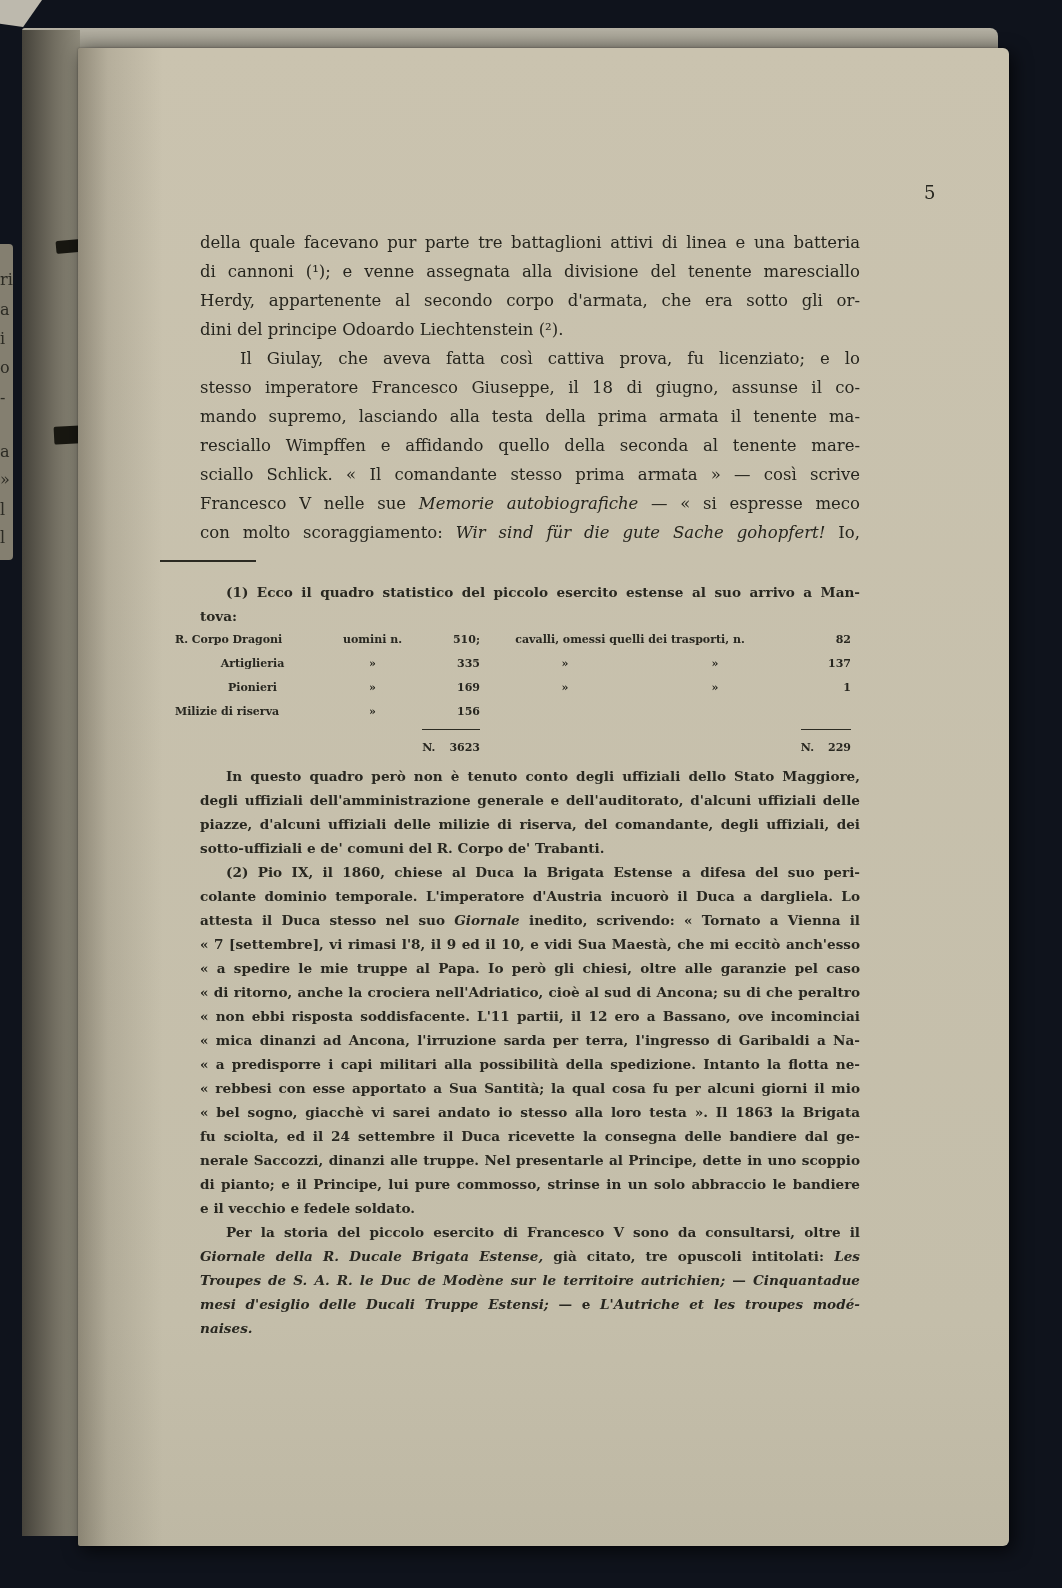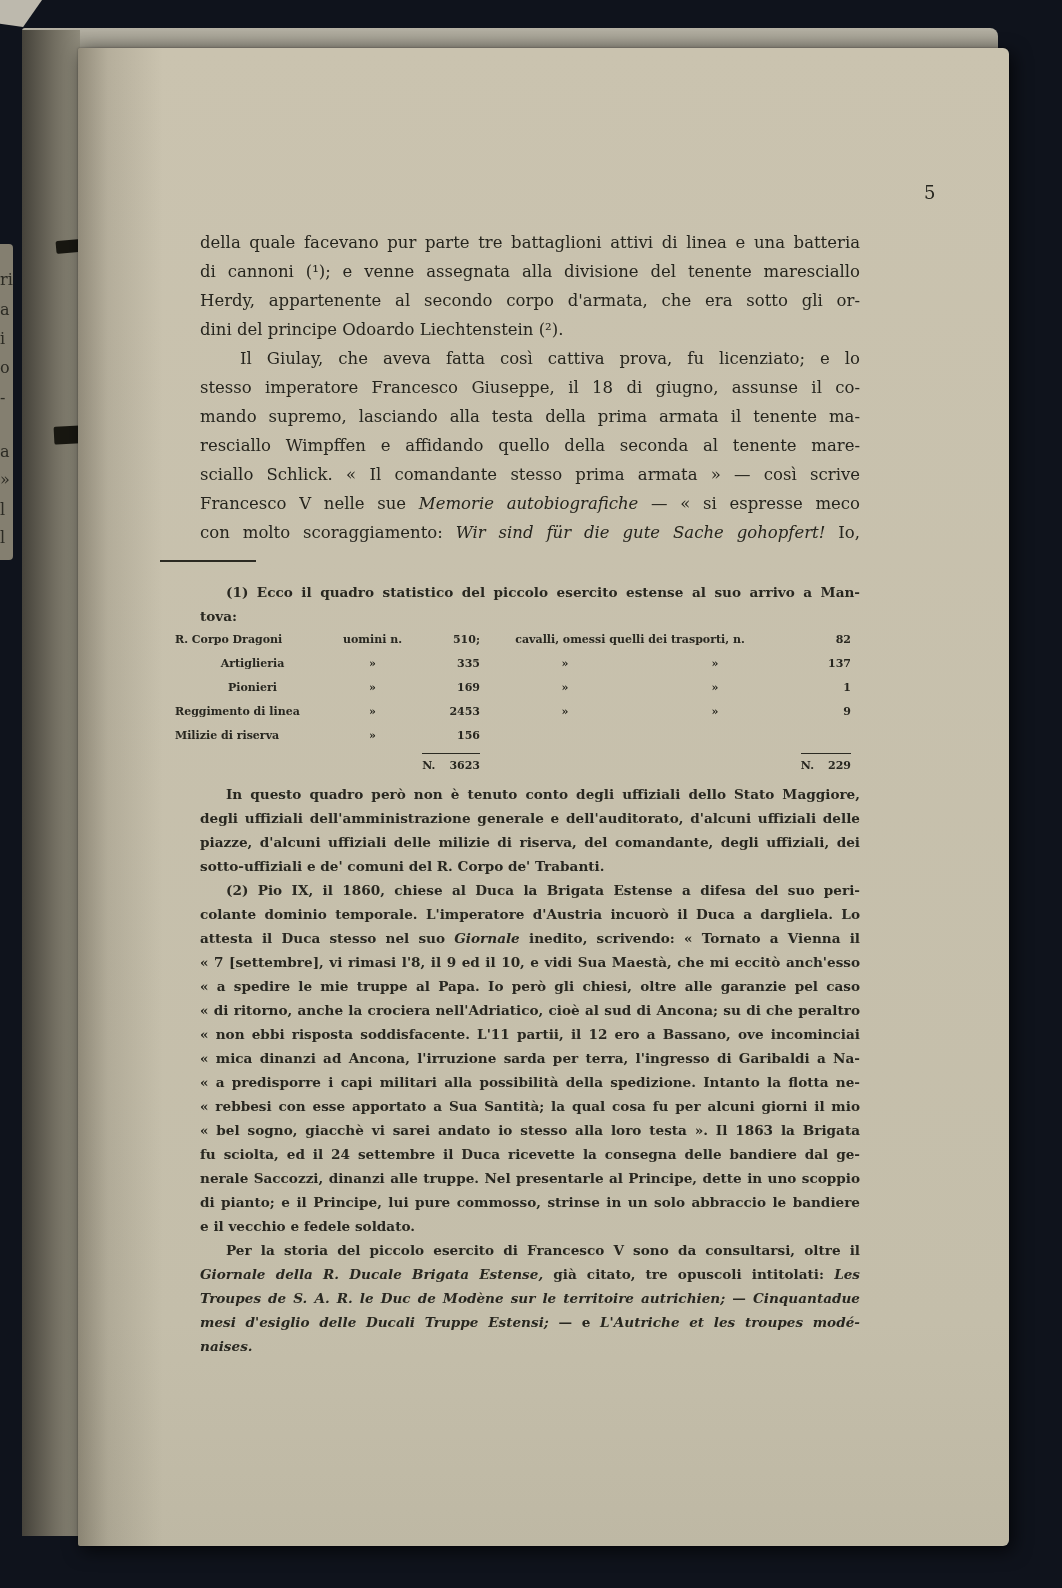--- a/index.html
+++ b/index.html
@@ -56,21 +56,21 @@
   #footnotes .indent { text-indent: 26px; }
 
   table.fn-table { border-collapse: collapse; table-layout: fixed;
     width: 676px; margin: 0 0 2px 15px; }
   table.fn-table td { padding: 0; font-size: 11px; line-height: 24px; color: #282720;
     white-space: nowrap; overflow: visible; }
   td.cl { text-align: left; }
   td.cc { text-align: center; }
   td.cr { text-align: right; }
   tr.totals td { padding-top: 5px; padding-bottom: 2px; }
-  .tot-box { display: inline-block; border-top: 1.4px solid #2b2a22; padding-top: 0; }
+  .tot-box { display: inline-block; border-top: 1.4px solid #2b2a22; padding-top: 6px; }
   .tot-v { margin-left: 14px; }
 </style>
 </head>
 <body>
 
 <div class="photo">
 
   <div class="edge-top"></div>
   <div class="edge-left"></div>
 
@@ -144,28 +144,20 @@
             <td class="cc">»</td>
             <td class="cr">137</td>
           </tr>
           <tr>
             <td class="cc">Pionieri</td>
             <td class="cc">»</td>
             <td class="cr">169</td>
             <td class="cc">»</td>
             <td class="cc">»</td>
             <td class="cr">1</td>
-          </tr>
-          <tr>
-            <td class="cl">Reggimento di linea</td>
-            <td class="cc">»</td>
-            <td class="cr">2453</td>
-            <td class="cc">»</td>
-            <td class="cc">»</td>
-            <td class="cr">9</td>
           </tr>
           <tr>
             <td class="cl">Milizie di riserva</td>
             <td class="cc">»</td>
             <td class="cr">156</td>
             <td class="cc"></td>
             <td class="cc"></td>
             <td class="cr"></td>
           </tr>
           <tr class="totals">

